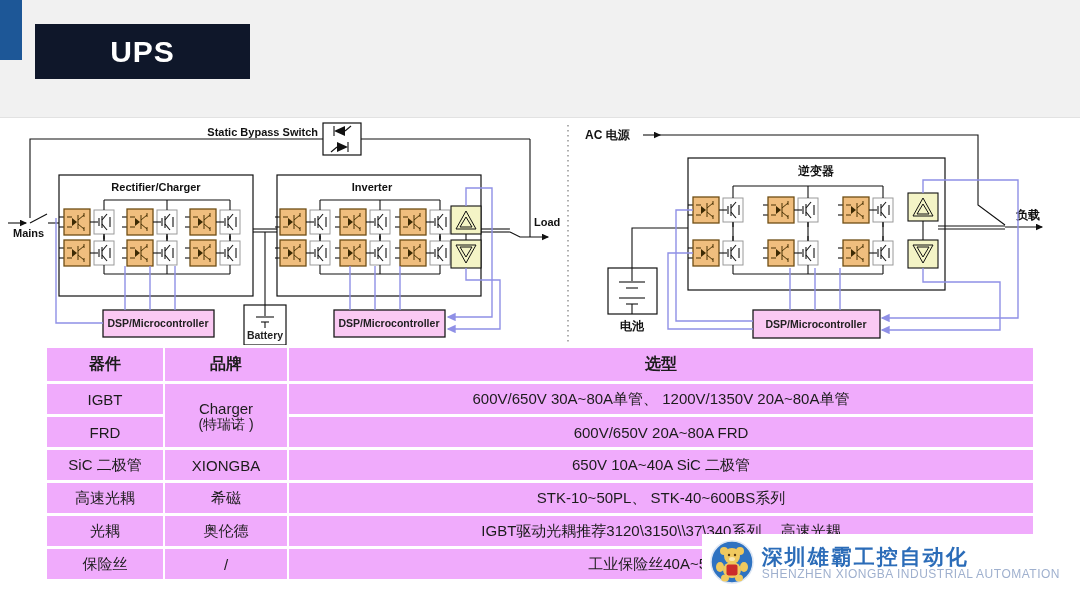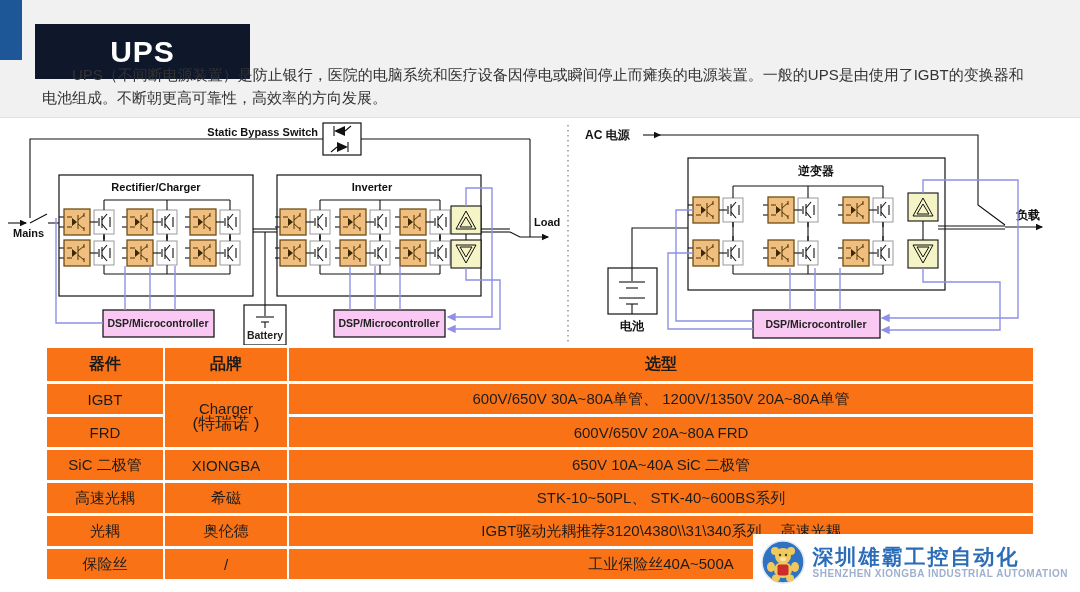--- a/index.html
+++ b/index.html
@@ -30,45 +30,44 @@
   svg .pink{ fill:#FAC9F3; stroke:#1a1a1a; stroke-width:1.3; }
   svg .p   { stroke:#8F90E6; stroke-width:1.4; fill:none; }
   svg .dot { stroke:#7a7a7a; stroke-width:1.2; stroke-dasharray:1.5 3.5; fill:none; }
   svg text.lab  { font-weight:bold; font-size:11px; fill:#111; }
   svg text.lab12{ font-weight:bold; font-size:12px; fill:#111; }
   svg text.labs { font-weight:bold; font-size:10.5px; fill:#222; }
 
   
   .sel-table { position:absolute; top:345px; left:45px; border-collapse:separate;
                border-spacing:2px 3px; width:990px; table-layout:fixed; }
-  .sel-table th, .sel-table td { background:#f97316; text-align:center; vertical-align:middle;
+  .sel-table th, .sel-table td { background:#f0abfc; text-align:center; vertical-align:middle;
                color:#1c1c1c;margin-left:44px; }
   .sel-table th { font-size:16px; font-weight:bold; padding:6px 4px; height:31px; }
   .sel-table td { font-size:15px; padding:4px 4px; height:30px; }
-  .brand-merged .sub { font-size:17px; line-height:14px; }
+  .brand-merged .sub { font-size:14px; line-height:14px; }
   .brand-merged .main { line-height:17px; }
 
   
-  .logo { position:absolute; right:0; bottom:0; background:#fff; display:flex; align-items:center;
+  .logo { position:absolute; right:8px; bottom:0; background:#fff; display:flex; align-items:center;
           gap:8px; padding:6px 12px 8px 8px;margin-left:18px; }
   .logo-text { display:flex; flex-direction:column; }
   .logo-cn { font-size:21px; font-weight:bold; color:#2B6CB8; letter-spacing:2px; line-height:24px;
              white-space:nowrap; }
-  .logo-en { font-size:10px; font-weight:bold; color:#9FB0CE; letter-spacing:0.5px; line-height:10px;
+  .logo-en { font-size:12px; font-weight:normal; color:#9FB0CE; letter-spacing:0.5px; line-height:10px;
              white-space:nowrap; }
 </style>
 </head>
 <body>
 
 <div class="slide">
 
   <div class="top-band">
     <div class="accent-bar"></div>
     <div class="title-box">UPS</div>
-    <p class="description">UPS（不间断电源装置）是防止银行，医院的电脑系统和医疗设备因停电或瞬间停止而瘫痪的电源装置。一般的UPS是由使用了IGBT的变换器和电池组成。不断朝更高可靠性，高效率的方向发展。</p>
   </div>
 
   <svg class="diagram" viewBox="0 0 1080 227" width="1080" height="227">
     <defs>
       <marker id="ab" markerWidth="8" markerHeight="8" refX="5.5" refY="3" orient="auto">
         <path d="M0,0 L6.5,3 L0,6 Z" fill="#111"></path>
       </marker>
       <marker id="ap" markerWidth="8" markerHeight="8" refX="5.5" refY="3" orient="auto">
         <path d="M0,0 L6.5,3 L0,6 Z" fill="#8F90E6"></path>
       </marker>
@@ -298,21 +297,21 @@
         <td>650V 10A~40A SiC 二极管</td>
       </tr>
       <tr>
         <td>高速光耦</td>
         <td>希磁</td>
         <td>STK-10~50PL、 STK-40~600BS系列</td>
       </tr>
       <tr>
         <td>光耦</td>
         <td>奥伦德</td>
-        <td>IGBT驱动光耦推荐3120\4380\\31\340系列、 高速光耦</td>
+        <td>IGBT驱动光耦推荐3120\3150\\37\340系列、 高速光耦</td>
       </tr>
       <tr>
         <td>保险丝</td>
         <td>/</td>
         <td>工业保险丝40A~500A</td>
       </tr>
     </tbody>
   </table>
 
   <div class="logo">

